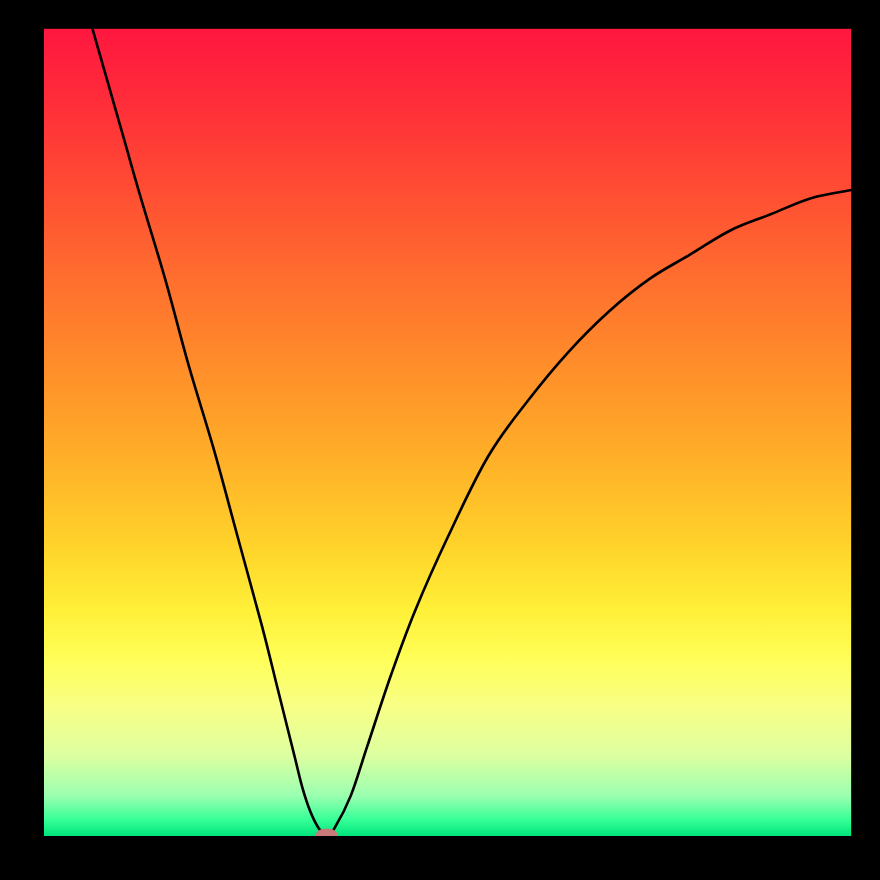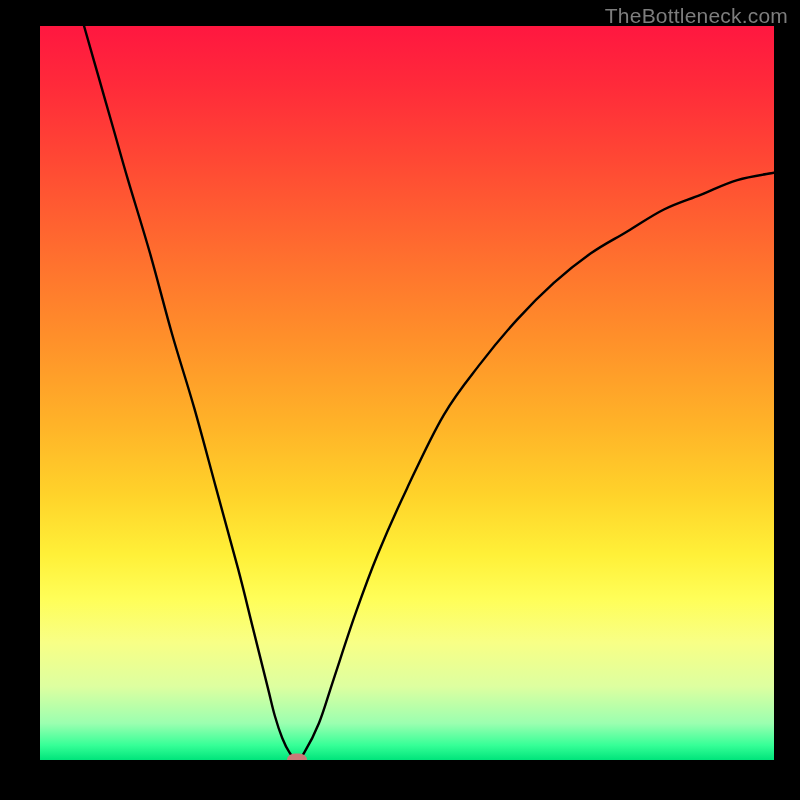--- a/index.html
+++ b/index.html
@@ -77,14 +77,13 @@
 <body>
 
 <div class="frame">
   <div class="plot-wrap">
     <div class="gradient"></div>
     <svg class="curve" viewBox="0 0 734 734" preserveAspectRatio="none">
       <path id="curve-path" fill="none" stroke="#000" stroke-width="2.4" stroke-linejoin="round" stroke-linecap="round" d="M 44.04 0 C 46.6824 9.248399999999998, 53.435199999999995 32.8832, 58.72 51.379999999999995 C 64.0048 69.87679999999999, 68.1152 84.2632, 73.4 102.75999999999999 C 78.68480000000001 121.25679999999998, 81.474 131.6796, 88.08 154.14 C 94.68599999999999 176.60039999999998, 102.1728 199.7948, 110.1 227.54000000000002 C 118.0272 255.28520000000003, 124.1928 280.5348, 132.12 308.28000000000003 C 140.0472 336.02520000000004, 146.2128 353.9348, 154.14 381.68 C 162.06719999999999 409.4252, 168.2328 433.35360000000003, 176.16 462.42 C 184.0872 491.4864, 191.574 518.0572, 198.18 543.16 C 204.786 568.2628, 207.5752 580.7408, 212.85999999999999 601.88 C 218.14479999999998 623.0192, 223.57639999999998 644.7456, 227.54 660.6 C 231.5036 676.4544000000001, 232.2376 680.7116000000001, 234.88 689.96 C 237.5224 699.2084, 239.5776 705.374, 242.22 711.98 C 244.8624 718.586, 246.91760000000002 722.6963999999999, 249.56000000000003 726.66 C 252.20240000000004 730.6236, 254.25759999999997 734, 256.9 734 C 259.5424 734, 260.2764 733.266, 264.24 726.66 C 268.2036 720.054, 273.6352 710.512, 278.92 697.3 C 284.20480000000003 684.088, 286.994 673.078, 293.6 653.26 C 300.206 633.442, 307.69280000000003 609.6604, 315.62 587.2 C 323.5472 564.7396000000001, 328.3916 550.9404000000001, 337.64 528.48 C 346.8884 506.0196, 355.1092 487.5228, 367 462.42 C 378.8908 437.3172, 390.48800000000006 411.48040000000003, 403.70000000000005 389.02000000000004 C 416.91200000000003 366.55960000000005, 427.188 354.8156, 440.4 337.64 C 453.61199999999997 320.46439999999996, 463.88800000000003 308.13320000000004, 477.1 293.6 C 490.312 279.0668, 500.58799999999997 268.7908, 513.8 256.9 C 527.012 245.00919999999996, 537.288 236.78840000000002, 550.5 227.54000000000002 C 563.712 218.29160000000002, 573.988 213.44719999999998, 587.2 205.51999999999998 C 600.412 197.59279999999998, 610.688 190.106, 623.9 183.5 C 637.112 176.894, 647.388 174.10479999999993, 660.6 168.81999999999994 C 673.812 163.53519999999995, 684.088 158.10359999999997, 697.3 154.14 C 710.512 150.1764, 727.394 148.12119999999996, 734 146.79999999999995"></path>
     </svg>
     <div id="marker" class="marker" style="left: 256.9px; top: 734px;"></div>
   </div>
-  <div class="watermark">TheBottleneck.com</div>
 </div>
 
 </body></html>

